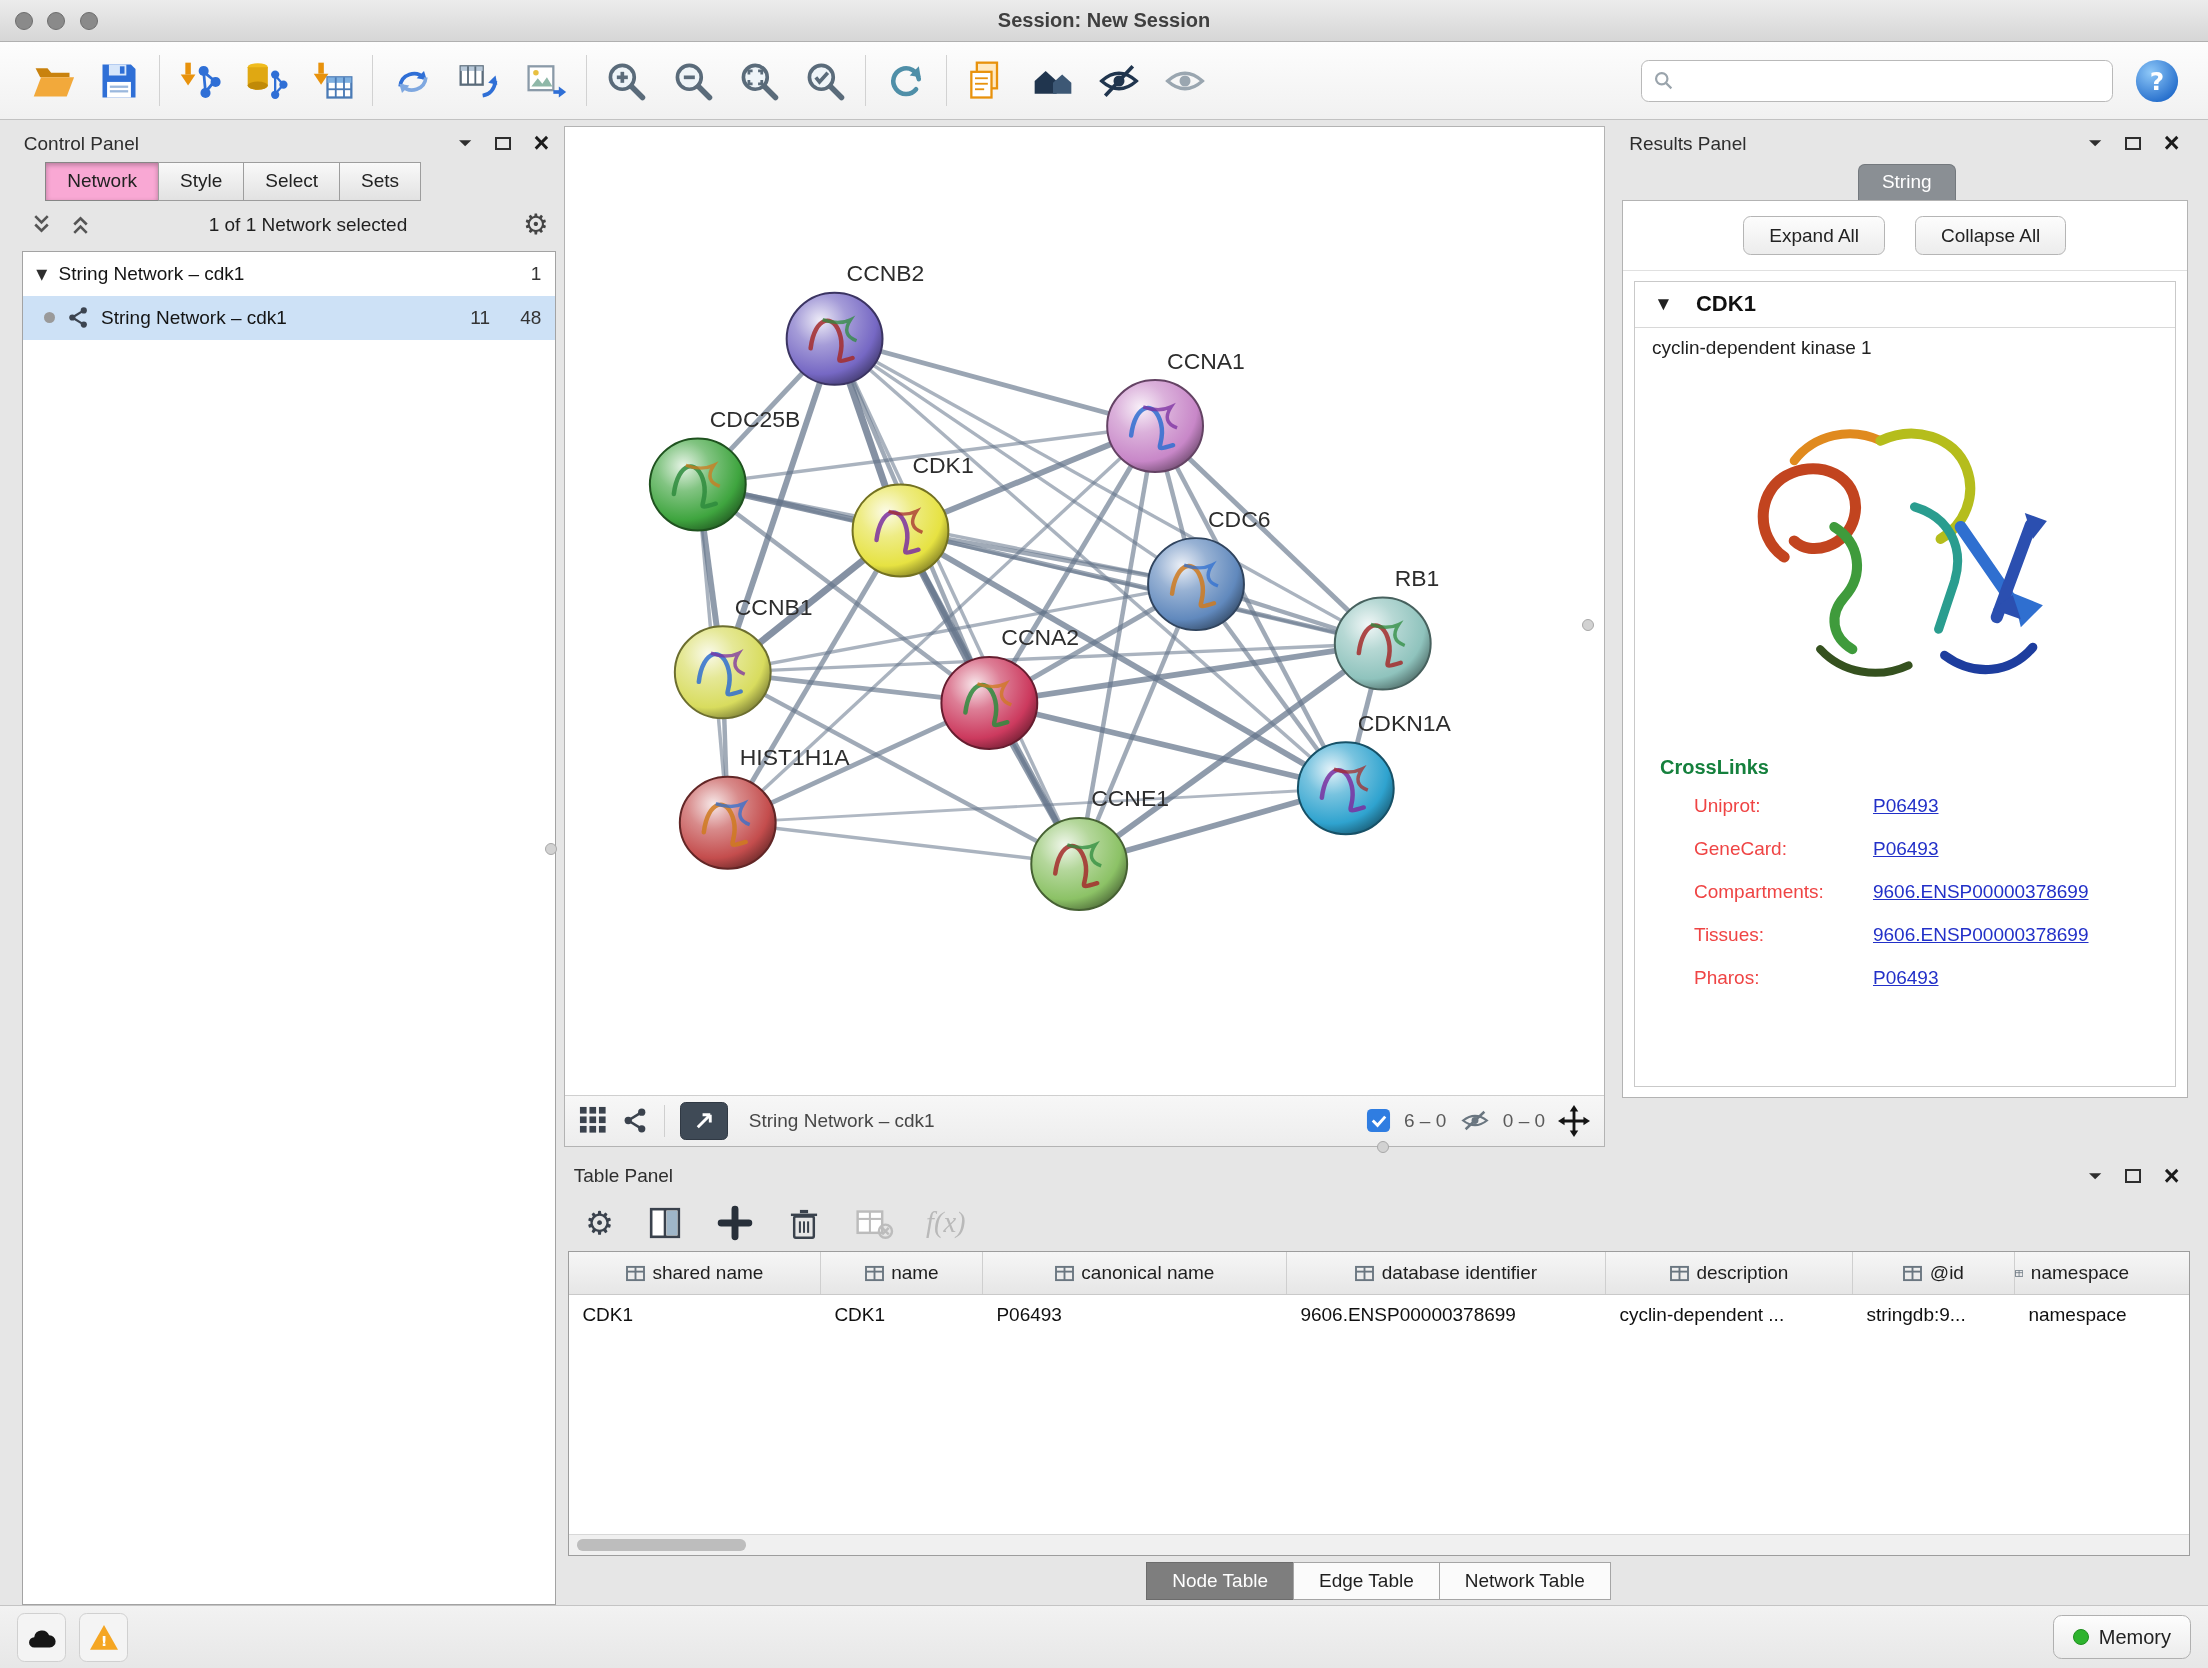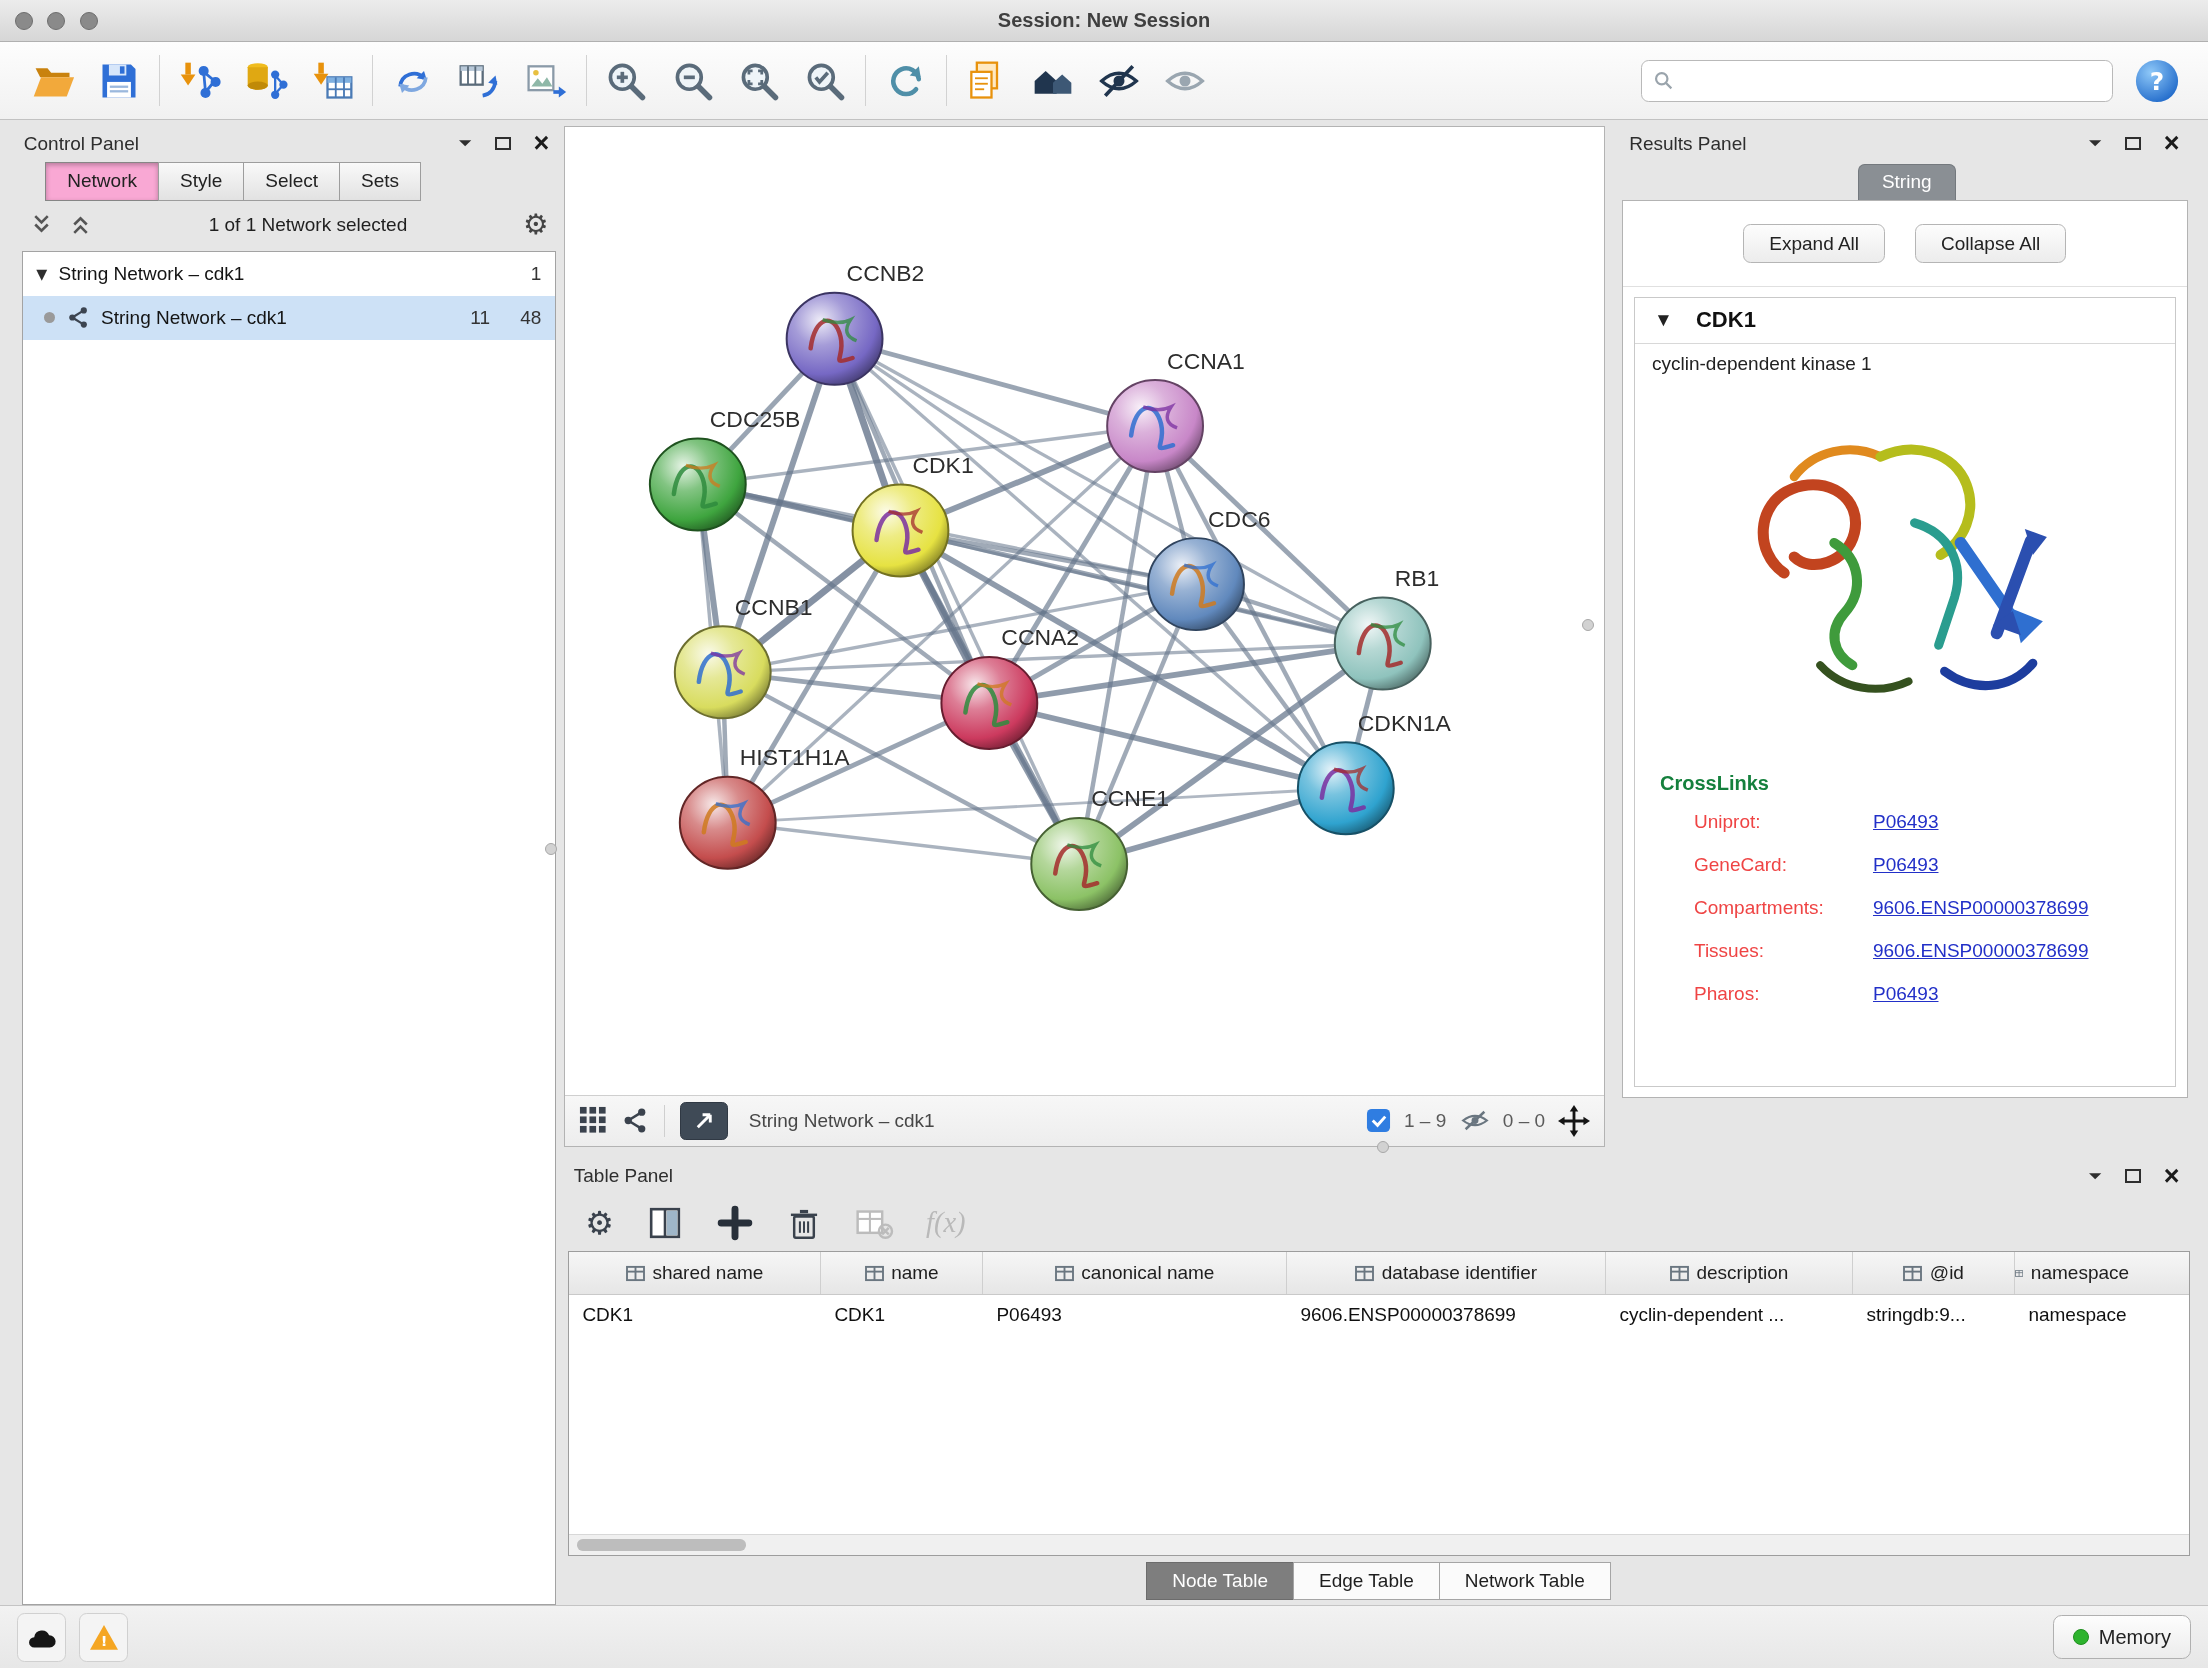--- a/index.html
+++ b/index.html
@@ -61,21 +61,21 @@
   .nav-btn{width:48px;height:38px;background:#3f4a56;border:1px solid #303944;border-radius:5.7px;display:flex;align-items:center;justify-content:center;cursor:pointer}
   .net-title{font-size:19px;color:#474747;margin-left:5.7px}
   .net-right{margin-left:auto;display:flex;align-items:center;gap:13.3px}
   .net-count{font-size:19px;color:#5a5a5a}
   .iconbtn{border:none;background:none;display:flex;align-items:center;justify-content:center;cursor:pointer}
 
   
   .results{width:574px;display:flex;flex-direction:column;flex:none}
   .string-tab{align-self:center;background:#8a8f94;color:#fff;font-size:19px;padding:6.7px 23px;border-radius:6.7px 6.7px 0 0;margin-top:1.9px;cursor:pointer;border:1px solid #74797e;border-bottom:none}
   .results-box{flex:1;background:#fff;border:1px solid #b3b3b3;margin:0 5.7px 49px 1.9px;display:flex;flex-direction:column;overflow:hidden}
-  .rb-buttons{display:flex;justify-content:center;gap:30px;padding:23px 0;border-bottom:1px solid #e0e0e0}
+  .rb-buttons{display:flex;justify-content:center;gap:30px;padding:15px 0;border-bottom:1px solid #e0e0e0}
   .rb-btn{font-family:inherit;font-size:19px;padding:7.6px 25px;border:1px solid #b5b5b5;border-radius:7.6px;background:linear-gradient(#fdfdfd,#ececec);cursor:pointer;color:#222}
   .entry{border:1px solid #c9c9c9;margin:9.5px 11.4px;flex:1;overflow:hidden;display:flex;flex-direction:column}
   .entry-header{position:relative;height:46px;display:flex;align-items:center;border-bottom:1px solid #d8d8d8;padding-left:61px}
   .entry-header .etri{position:absolute;left:19px}
   .entry-symbol{font-size:22px;font-weight:bold;color:#111}
   .entry-desc{font-size:19px;color:#222;padding:9.5px 17px 1.9px}
   .protein{width:361px;height:380px;margin:5.7px auto 1.9px}
   .xl-title{font-size:20px;font-weight:bold;color:#15803d;padding:7.6px 0 5.7px 25px}
   .xl-row{display:flex;align-items:center;height:43px;padding-left:59px;font-size:19px}
   .xl-label{width:179px;color:#ef4444}
@@ -598,21 +598,21 @@
               <svg width="25" height="25" viewBox="0 0 26 26">
                 <path d="M6 20L19 7M19 7h-8M19 7v8" stroke="#fff" stroke-width="3" fill="none"></path>
               </svg>
             </button>
           <span class="net-title">String Network – cdk1</span>
           <div class="net-right">
             <svg width="25" height="25" viewBox="0 0 26 26">
                 <rect x="1" y="1" width="24" height="24" rx="5" fill="#2f7de1"></rect>
                 <path d="M7 13l5 5 8-9" stroke="#fff" stroke-width="3" fill="none"></path>
               </svg>
-            <span class="net-count">1 – 9</span>
+            <span class="net-count">6 – 0</span>
             <svg width="30" height="23" viewBox="0 0 48 36">
                 <path d="M5 18q19-15 38 0-19 15-38 0z" fill="none" stroke="#6a7680" stroke-width="3.5"></path>
                 <circle cx="24" cy="18" r="5.5" fill="#6a7680"></circle>
                 <line x1="9" y1="32" x2="39" y2="4" stroke="#6a7680" stroke-width="4"></line>
               </svg>
             <span class="net-count">0 – 0</span>
             <button class="iconbtn">
                 <svg width="32" height="32" viewBox="0 0 34 34">
                   <path d="M17 4v26M4 17h26" stroke="#141414" stroke-width="3"></path>
                   <path d="M17 0l-4.5 7h9z" fill="#141414"></path>

